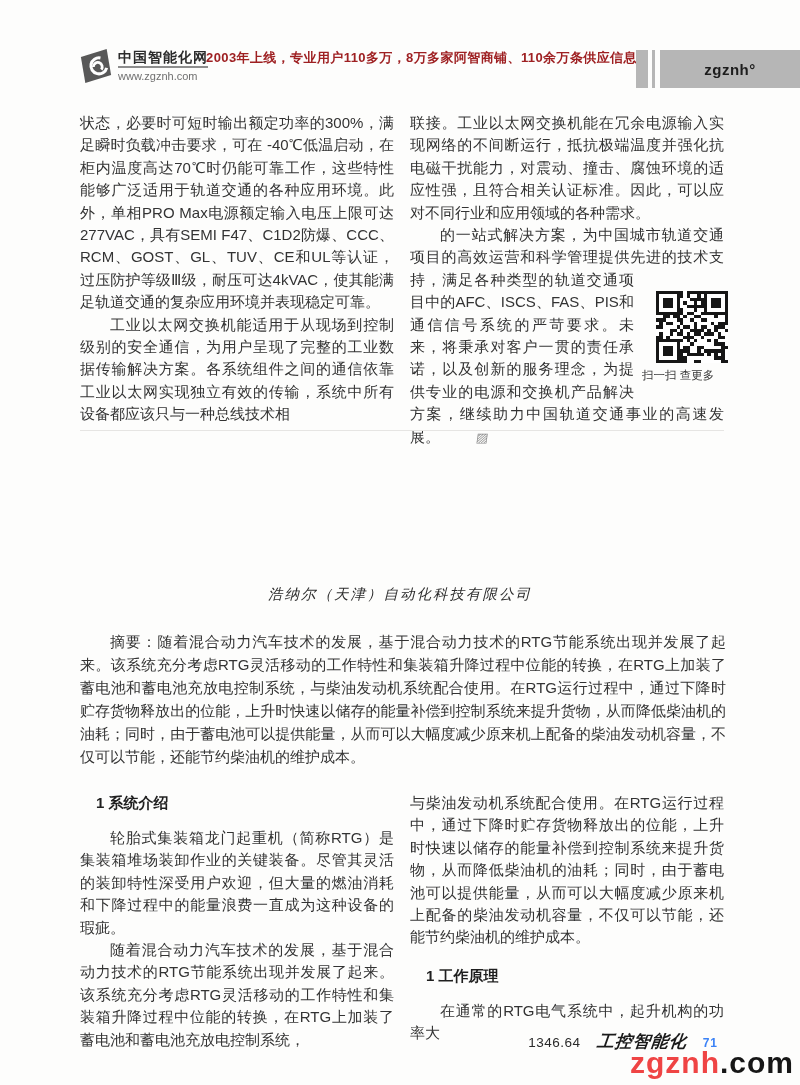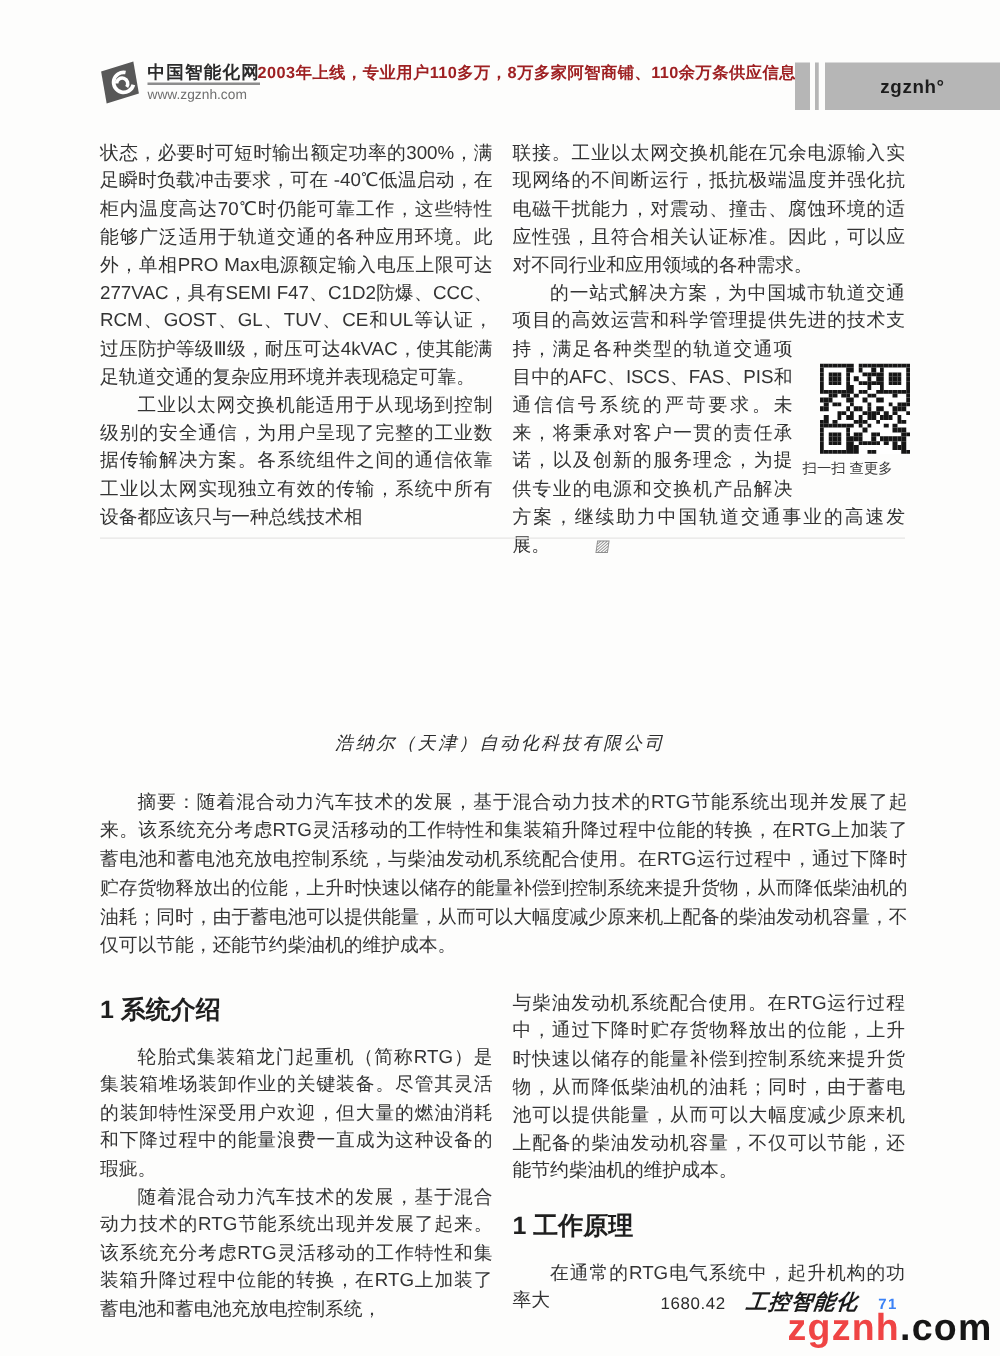--- a/index.html
+++ b/index.html
@@ -47,21 +47,21 @@
   .article-author { position:absolute; left:0; top:585px; width:100%; text-align:center;
                     font-family:"Liberation Serif", serif; font-style:italic; font-size:14.5px;
                     letter-spacing:2px; color:#2c2c2c; }
 
   
   .abstract-block { position:absolute; left:80px; top:630px; width:646px; }
   .abstract-block p { font-size:15px; line-height:23px; text-align:justify; text-indent:2em; color:#333; }
   .kw { margin-top:1px; }
 
   
-  .sec-heading { font-size:20px; font-weight:700; color:#1f1f1f; margin:2px 0 14px; }
+  .sec-heading { font-size:15px; font-weight:700; color:#1f1f1f; margin:2px 16px 14px; }
   .sec-heading.mid { margin-top:18px; }
   .body-section p + p { margin-top:0; }
 
   
   .footer-meta { position:absolute; top:1030px; right:82px; display:flex; align-items:baseline; gap:16px; }
   .footer-date { font-size:13.5px; color:#2a2a2a; letter-spacing:0.5px; }
   .footer-mag  { font-family:"Liberation Serif", serif; font-style:italic; font-weight:700;
                  font-size:17px; color:#1a1a1a; transform:skewX(-6deg); letter-spacing:1px; }
   .footer-page { font-size:12px; color:#3b82f6; letter-spacing:1px;font-weight:bold; }
   .watermark { position:absolute; top:1046px; right:6px; font-size:30px; font-weight:700; letter-spacing:1px; }
@@ -371,21 +371,21 @@
       <p class="indent">随着混合动力汽车技术的发展，基于混合动力技术的RTG节能系统出现并发展了起来。该系统充分考虑RTG灵活移动的工作特性和集装箱升降过程中位能的转换，在RTG上加装了蓄电池和蓄电池充放电控制系统，</p>
     </div>
     <div class="col">
       <p>与柴油发动机系统配合使用。在RTG运行过程中，通过下降时贮存货物释放出的位能，上升时快速以储存的能量补偿到控制系统来提升货物，从而降低柴油机的油耗；同时，由于蓄电池可以提供能量，从而可以大幅度减少原来机上配备的柴油发动机容量，不仅可以节能，还能节约柴油机的维护成本。</p>
       <h2 class="sec-heading mid">1 工作原理</h2>
       <p class="indent">在通常的RTG电气系统中，起升机构的功率大</p>
     </div>
   </div>
 
   <div class="footer-meta">
-    <span class="footer-date">1680.42</span>
+    <span class="footer-date">1346.64</span>
     <span class="footer-mag">工控智能化</span>
     <span class="footer-page">71</span>
   </div>
   <div class="watermark">
     <span class="wm-main">zgznh</span><span class="wm-suffix">.com</span>
   </div>
 
 </div>
 
 </body></html>

